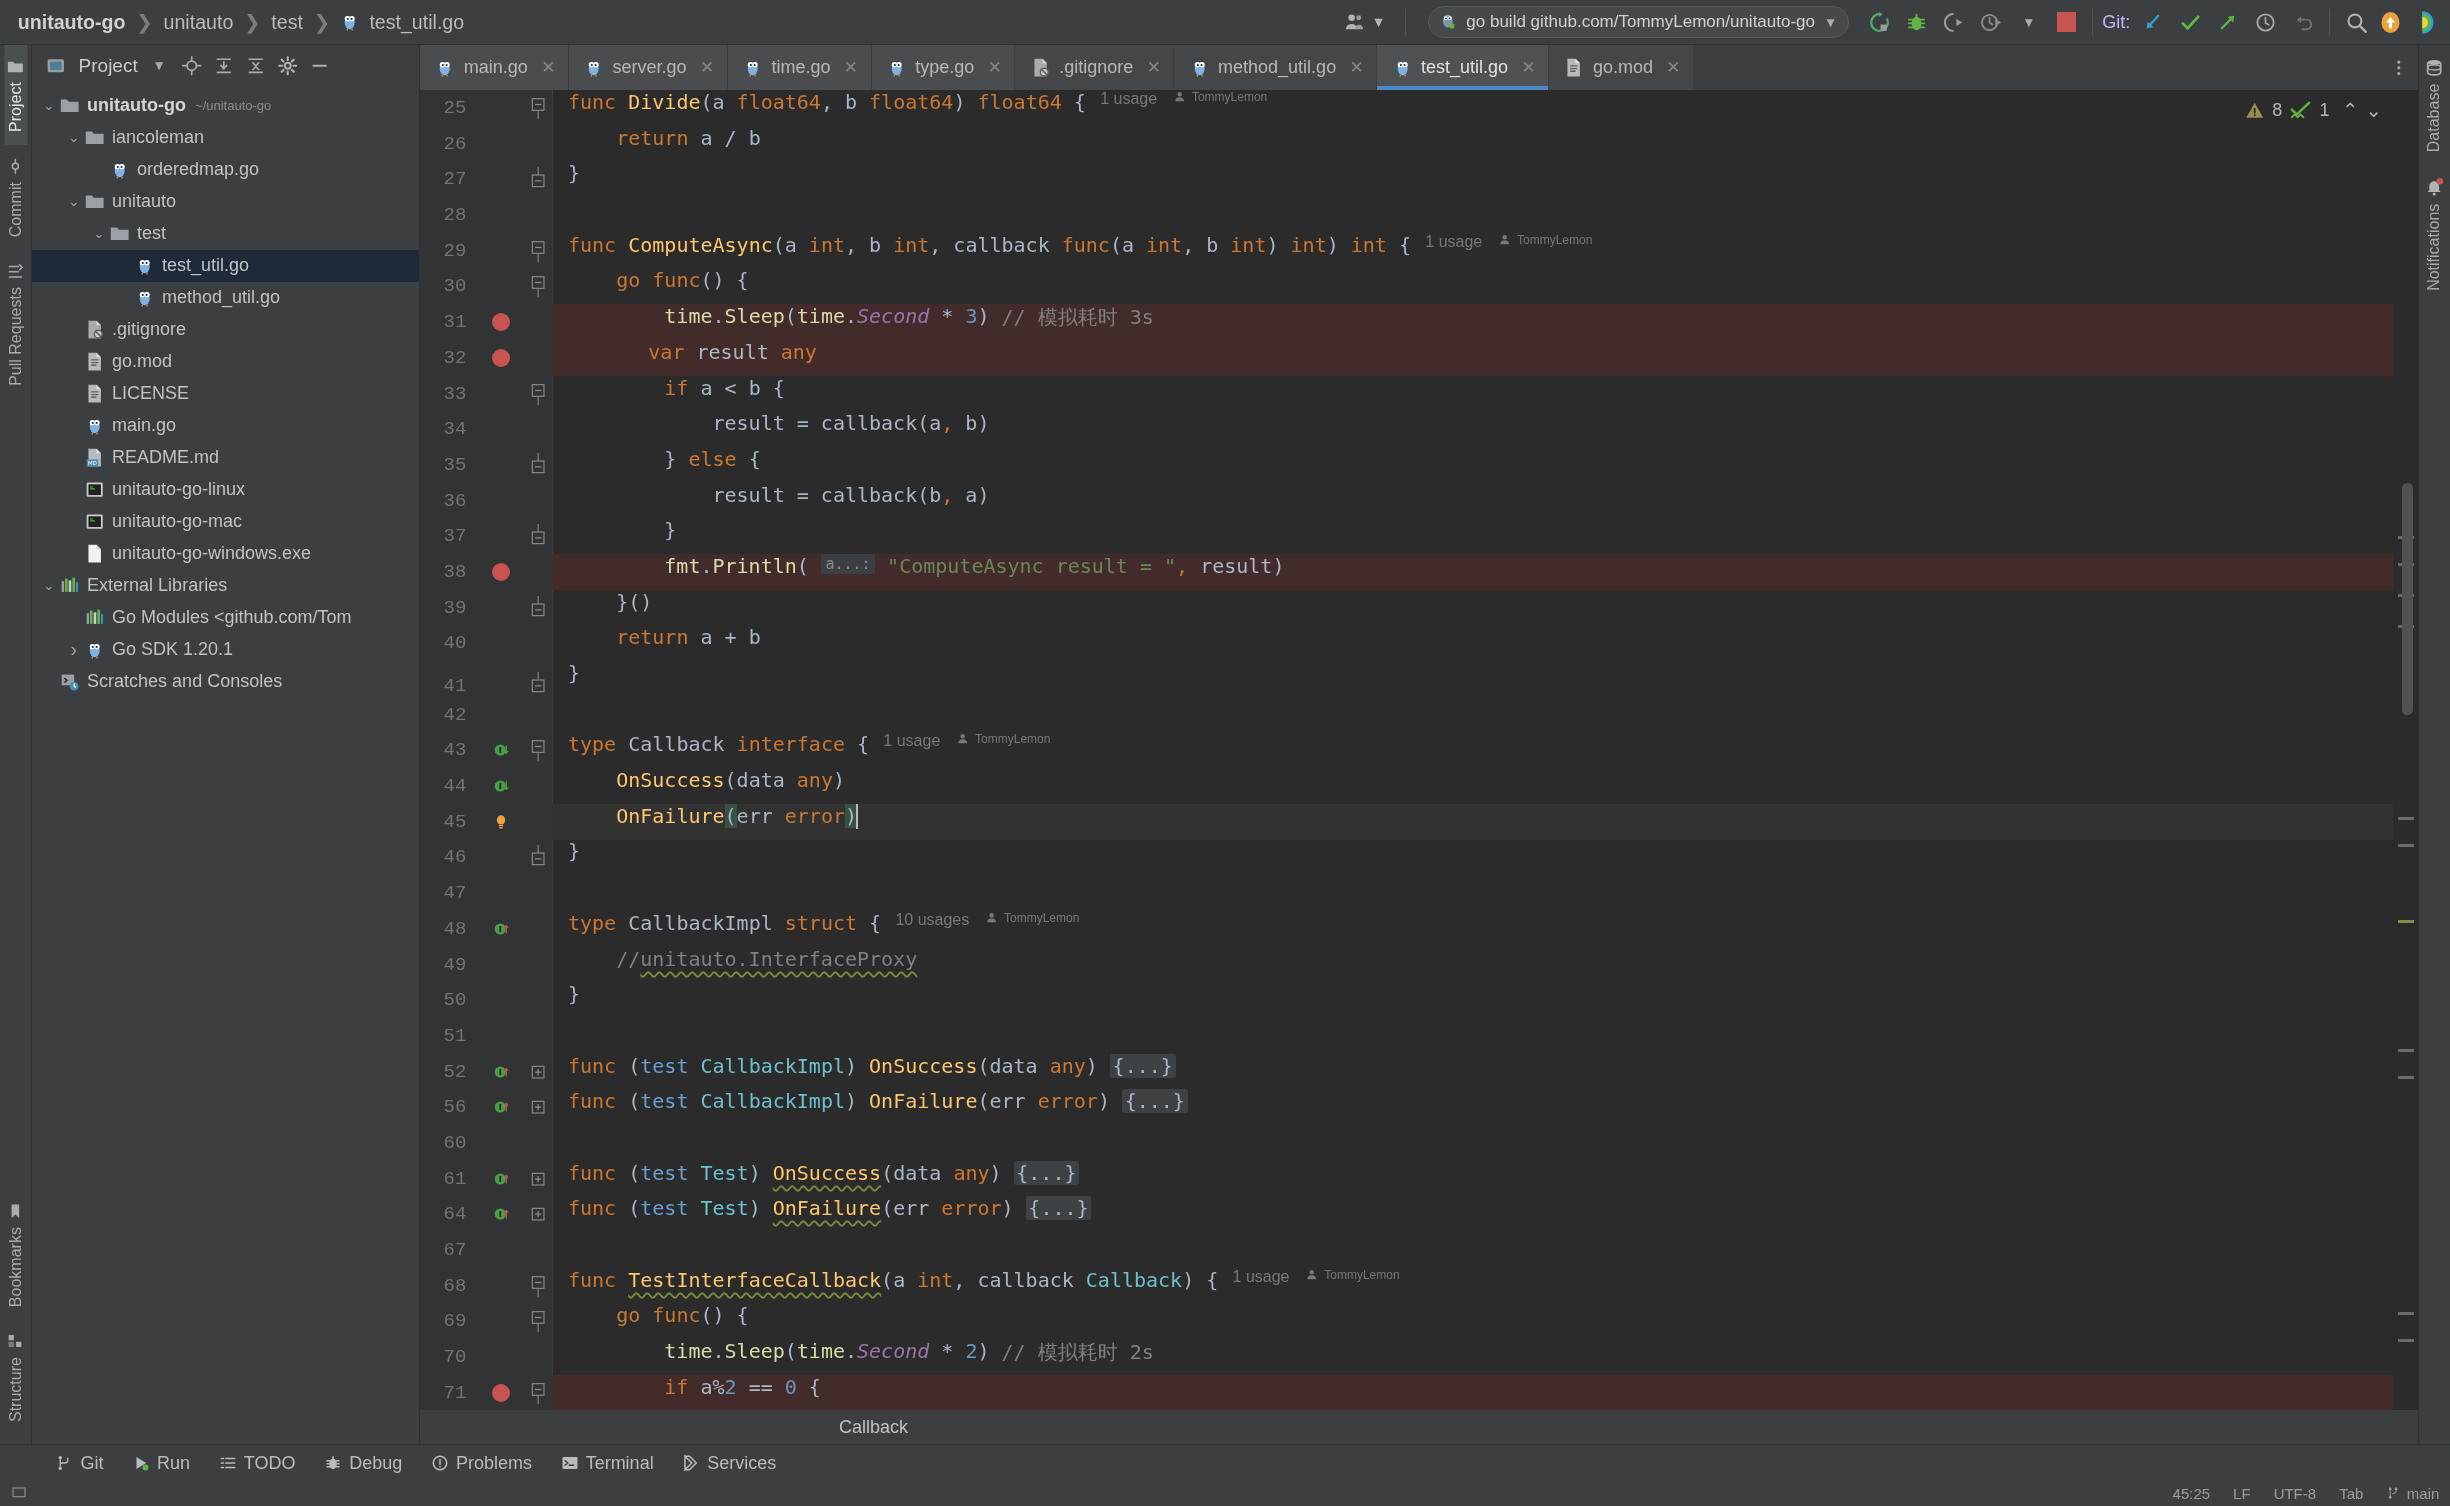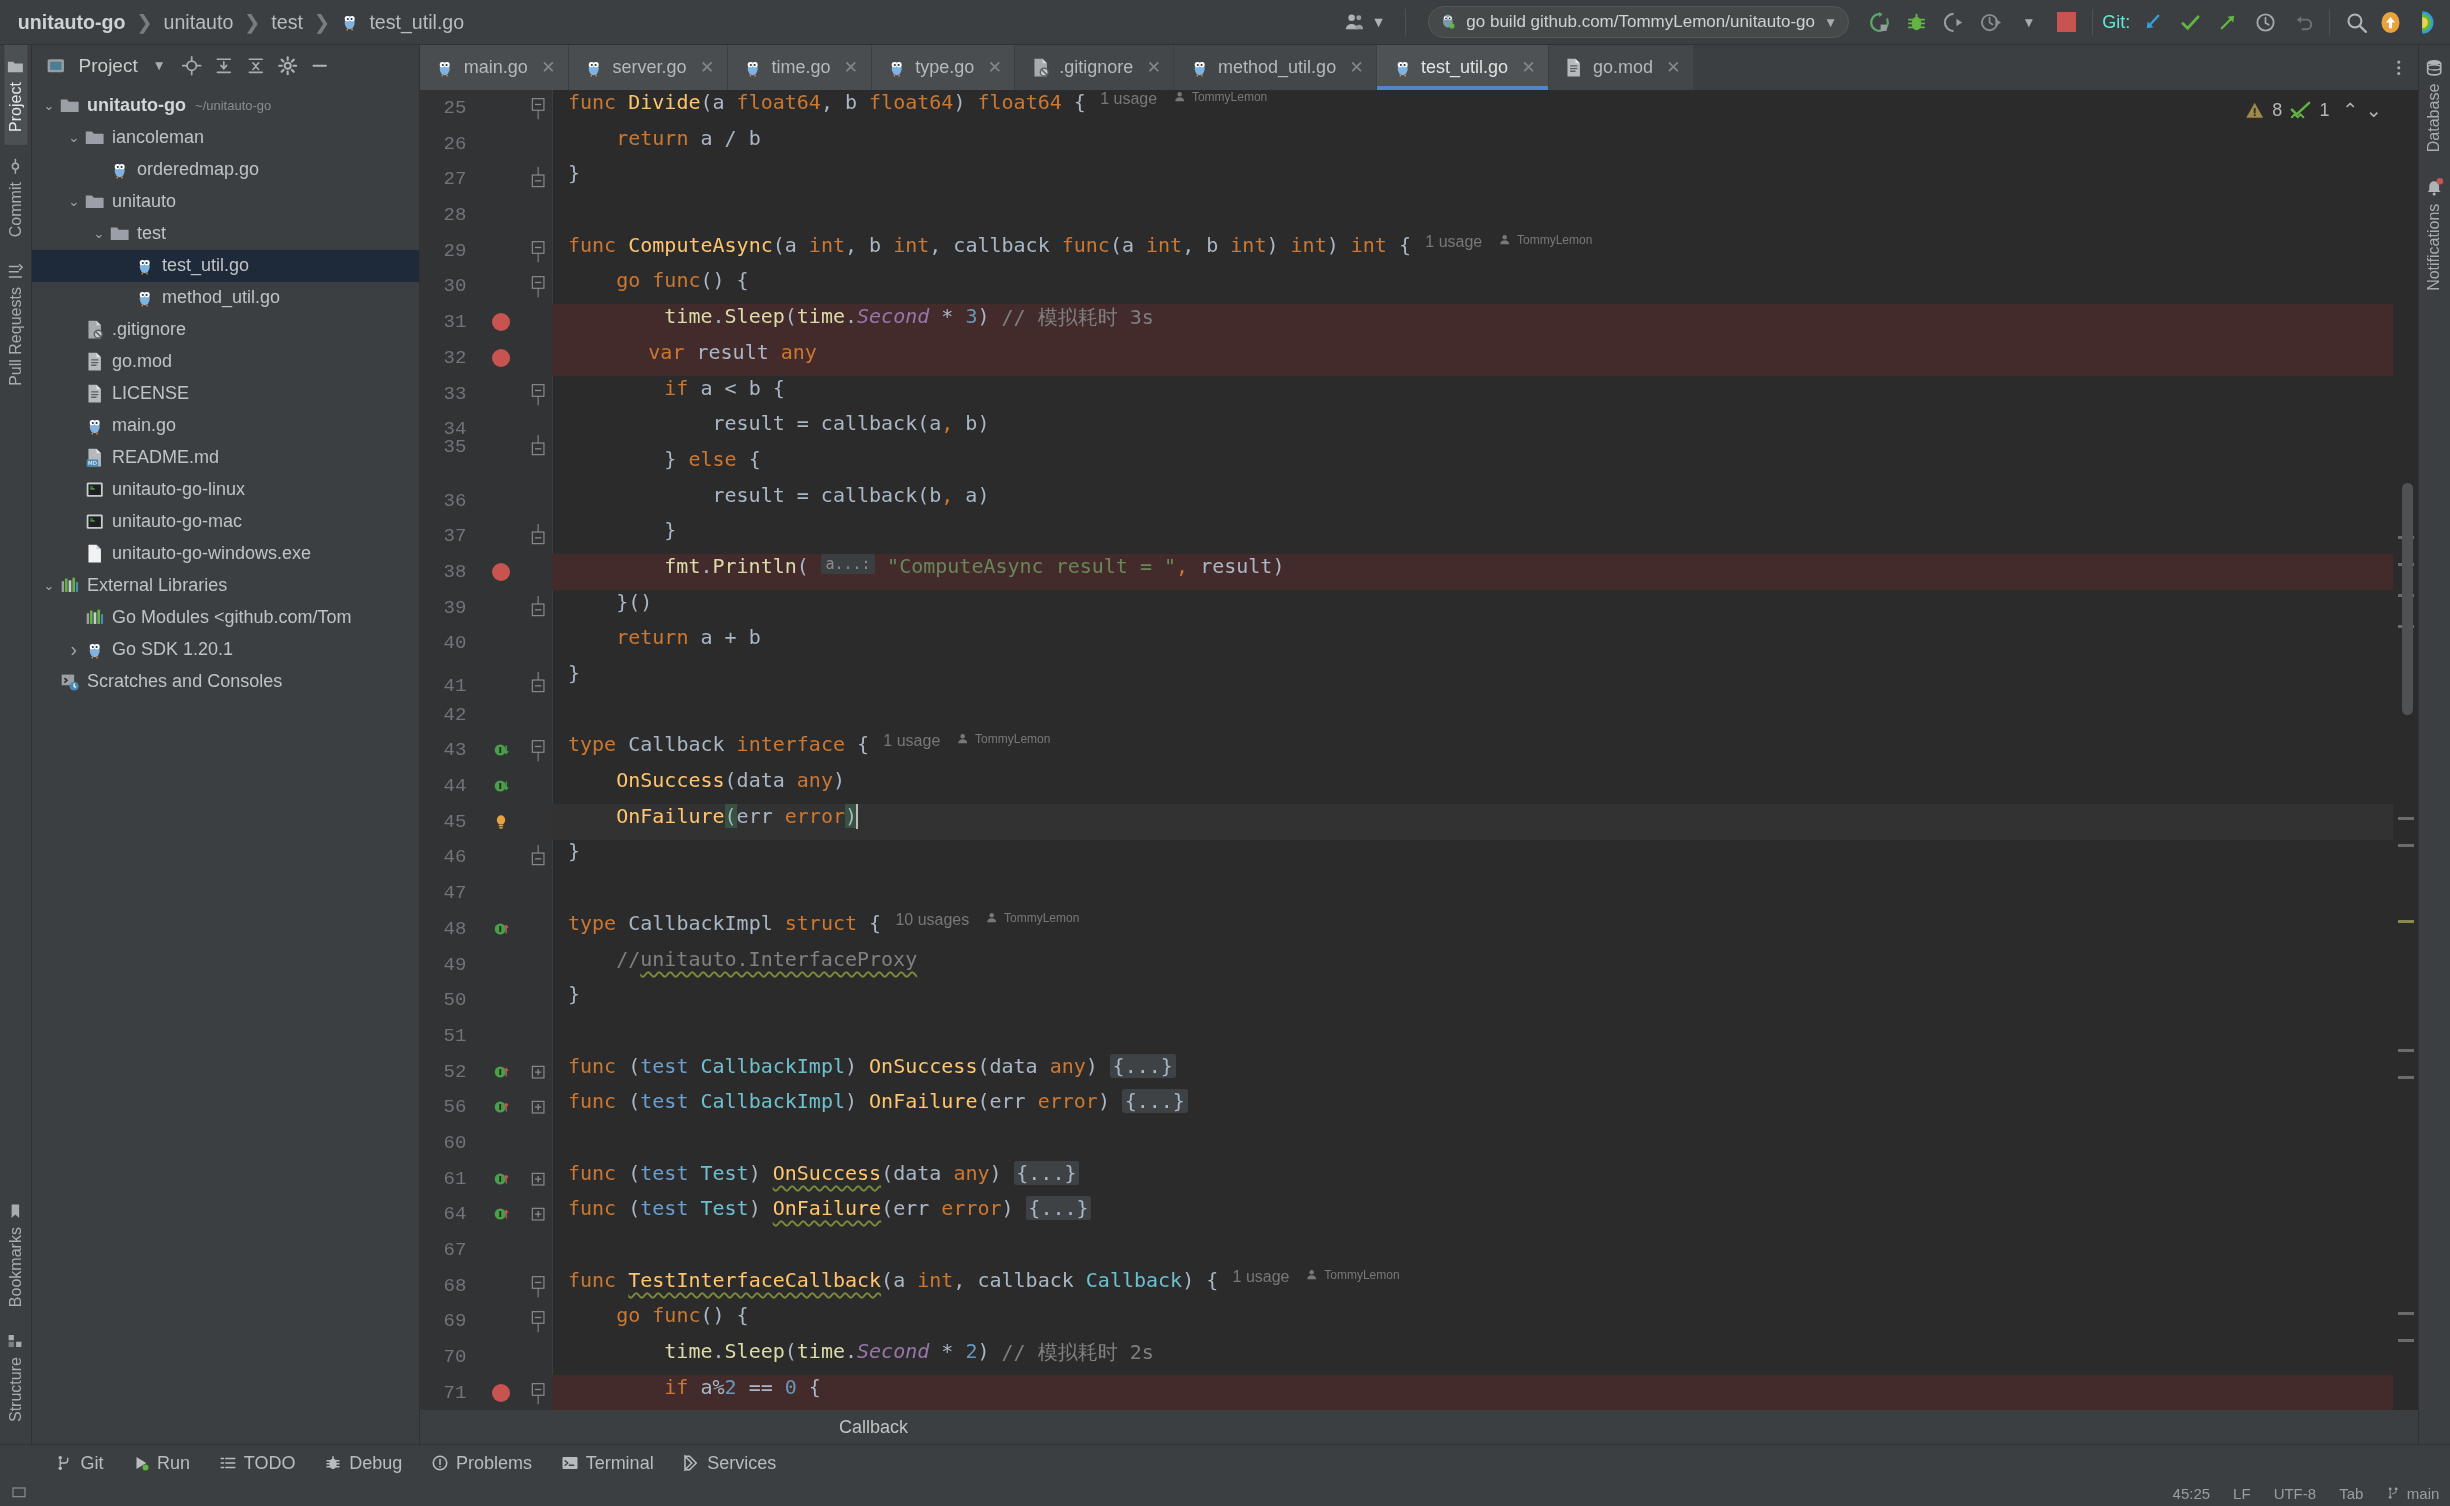--- a/index.html
+++ b/index.html
@@ -24,21 +24,21 @@
   .topbar-right { margin-left: auto; display: flex; align-items: center; gap: 0; padding-right: 9px; }
   .usr-btn { display:flex; align-items:center; gap:5.4px; padding: 3.6px 10.7px; }
   .runcfg {
     display: flex; align-items: center; gap: 9px;
     background: #45494a; border: 0.9px solid #54585a; border-radius: 16px;
     height: 32px; padding: 0 10.7px 0 9px; margin: 0 12.5px; font-size: 17px; color: #cfd2d4;
   }
   .tool-icons { display: flex; align-items: center; gap: 3.6px; }
   .ticon { width: 34px; height: 34px; display: flex; align-items: center; justify-content: center; border-radius: 3.6px; }
   .vsep { width: 0.9px; height: 27px; background: #4e5254; margin: 0 9px; }
-  .gitlabel { font-size: 18px; color: #5eead4; margin-right: 5.4px; }
+  .gitlabel { font-size: 18px; color: #c4b5fd; margin-right: 5.4px; }
 
   
   .body { flex: 1; display: flex; min-height: 0; }
 
   
   .left-strip {
     width: 32px; background: #3c3f41; display: flex; flex-direction: column;
     align-items: center; border-right: 0.9px solid #2f3133; flex: 0 0 32px; position: relative;
   }
   .vtab {
@@ -827,21 +827,21 @@
                 </svg>
               </span>
             </div>
             <div class="cl" style="position: absolute; left: 132px; right: 25px; top: 286px; padding-left: 16px;"><span class="pln">        </span><span class="kw">if</span><span class="pln"> a &lt; b {</span></div>
             <div class="grow" style="top: 321px;">
               <span class="gnum">34</span>
               <span class="gmark"></span>
               <span class="gfold"></span>
             </div>
             <div class="cl" style="position: absolute; left: 132px; right: 25px; top: 321px; padding-left: 16px;"><span class="pln">            result = callback(a</span><span class="kw">,</span><span class="pln"> b)</span></div>
-            <div class="grow" style="top: 339px; align-items: center;">
+            <div class="grow" style="top: 357px; align-items: center;">
               <span class="gnum">35</span>
               <span class="gmark"></span>
               <span class="gfold">
                 <svg width="14.3" height="25" viewBox="0 0 16 28">
                   <path d="M8 0v9" stroke="#8a8d90" stroke-width="1.2"></path>
                   <rect x="1.5" y="9" width="13" height="13" stroke="#8a8d90" stroke-width="1.3" fill="none"></rect>
                   <path d="M4.5 15.5h7" stroke="#8a8d90" stroke-width="1.4"></path>
                 </svg>
               </span>
             </div>

